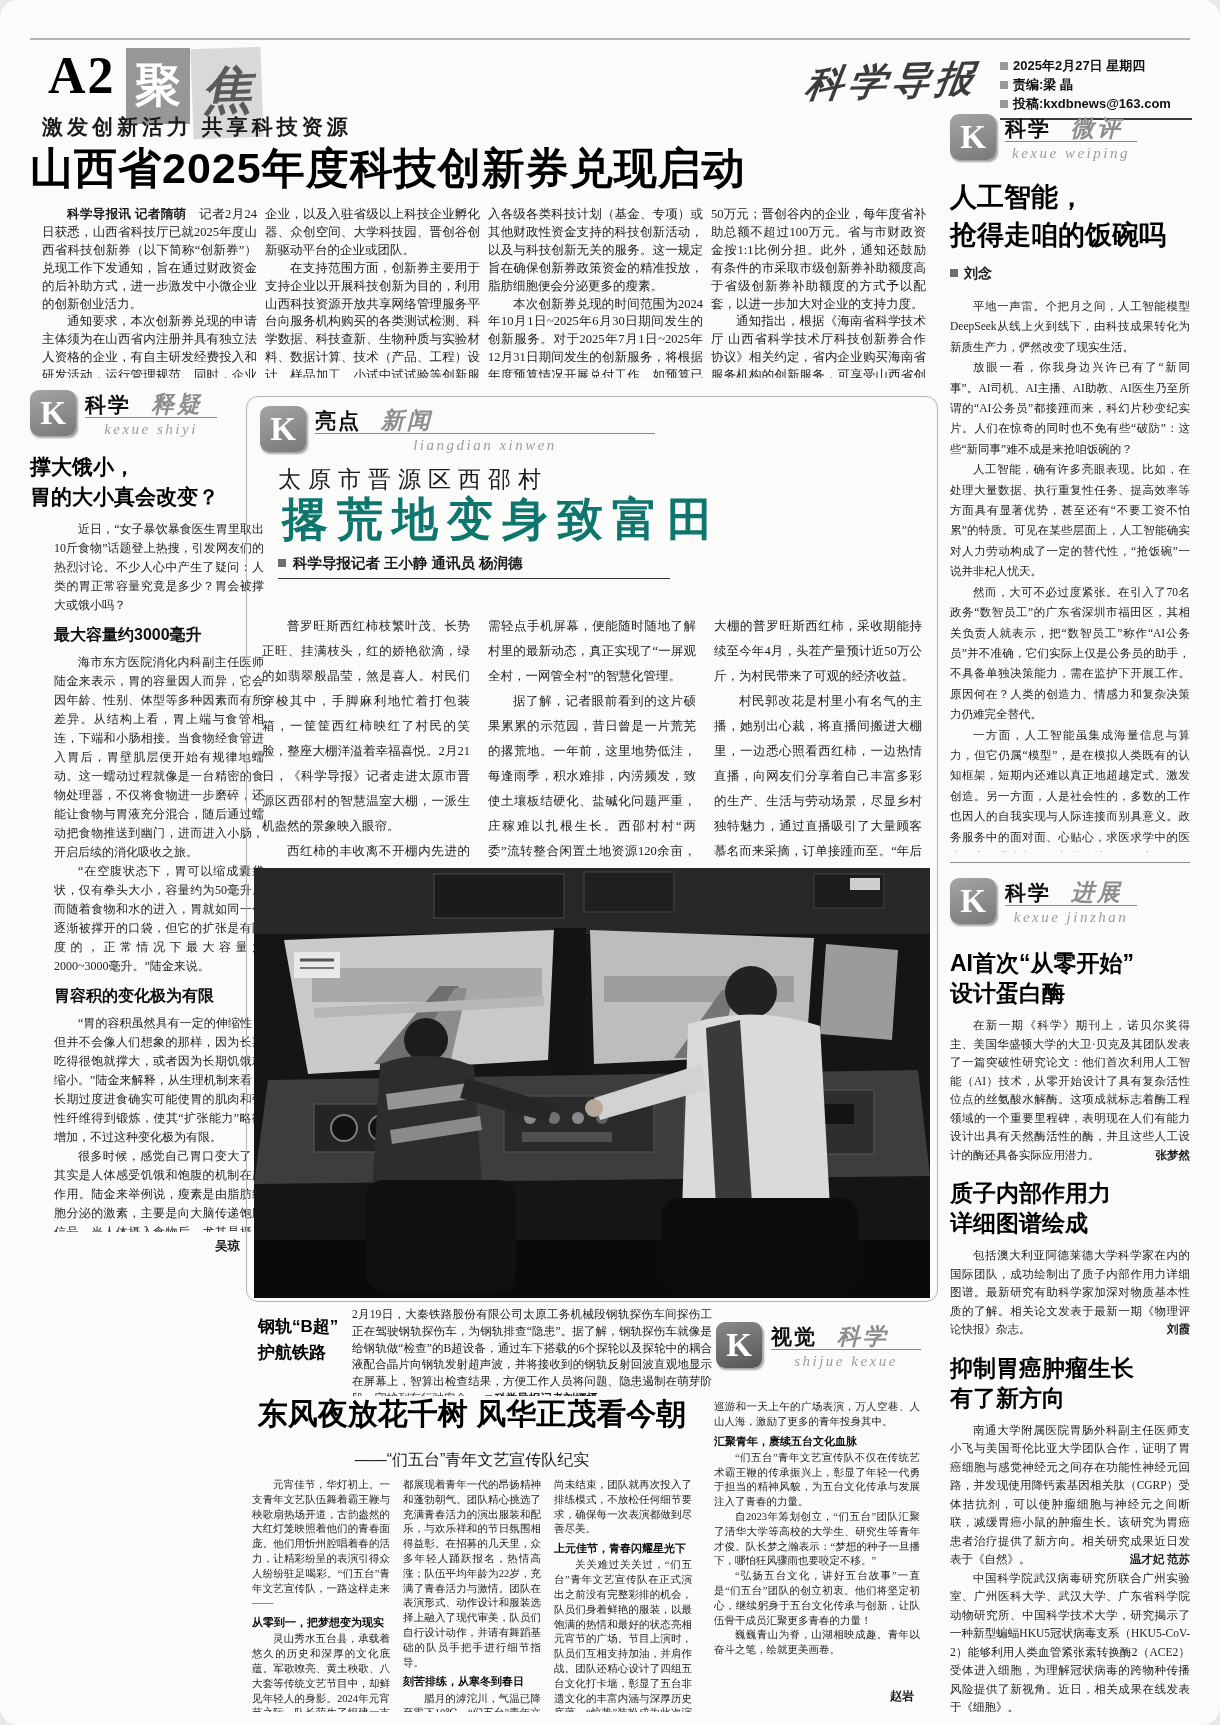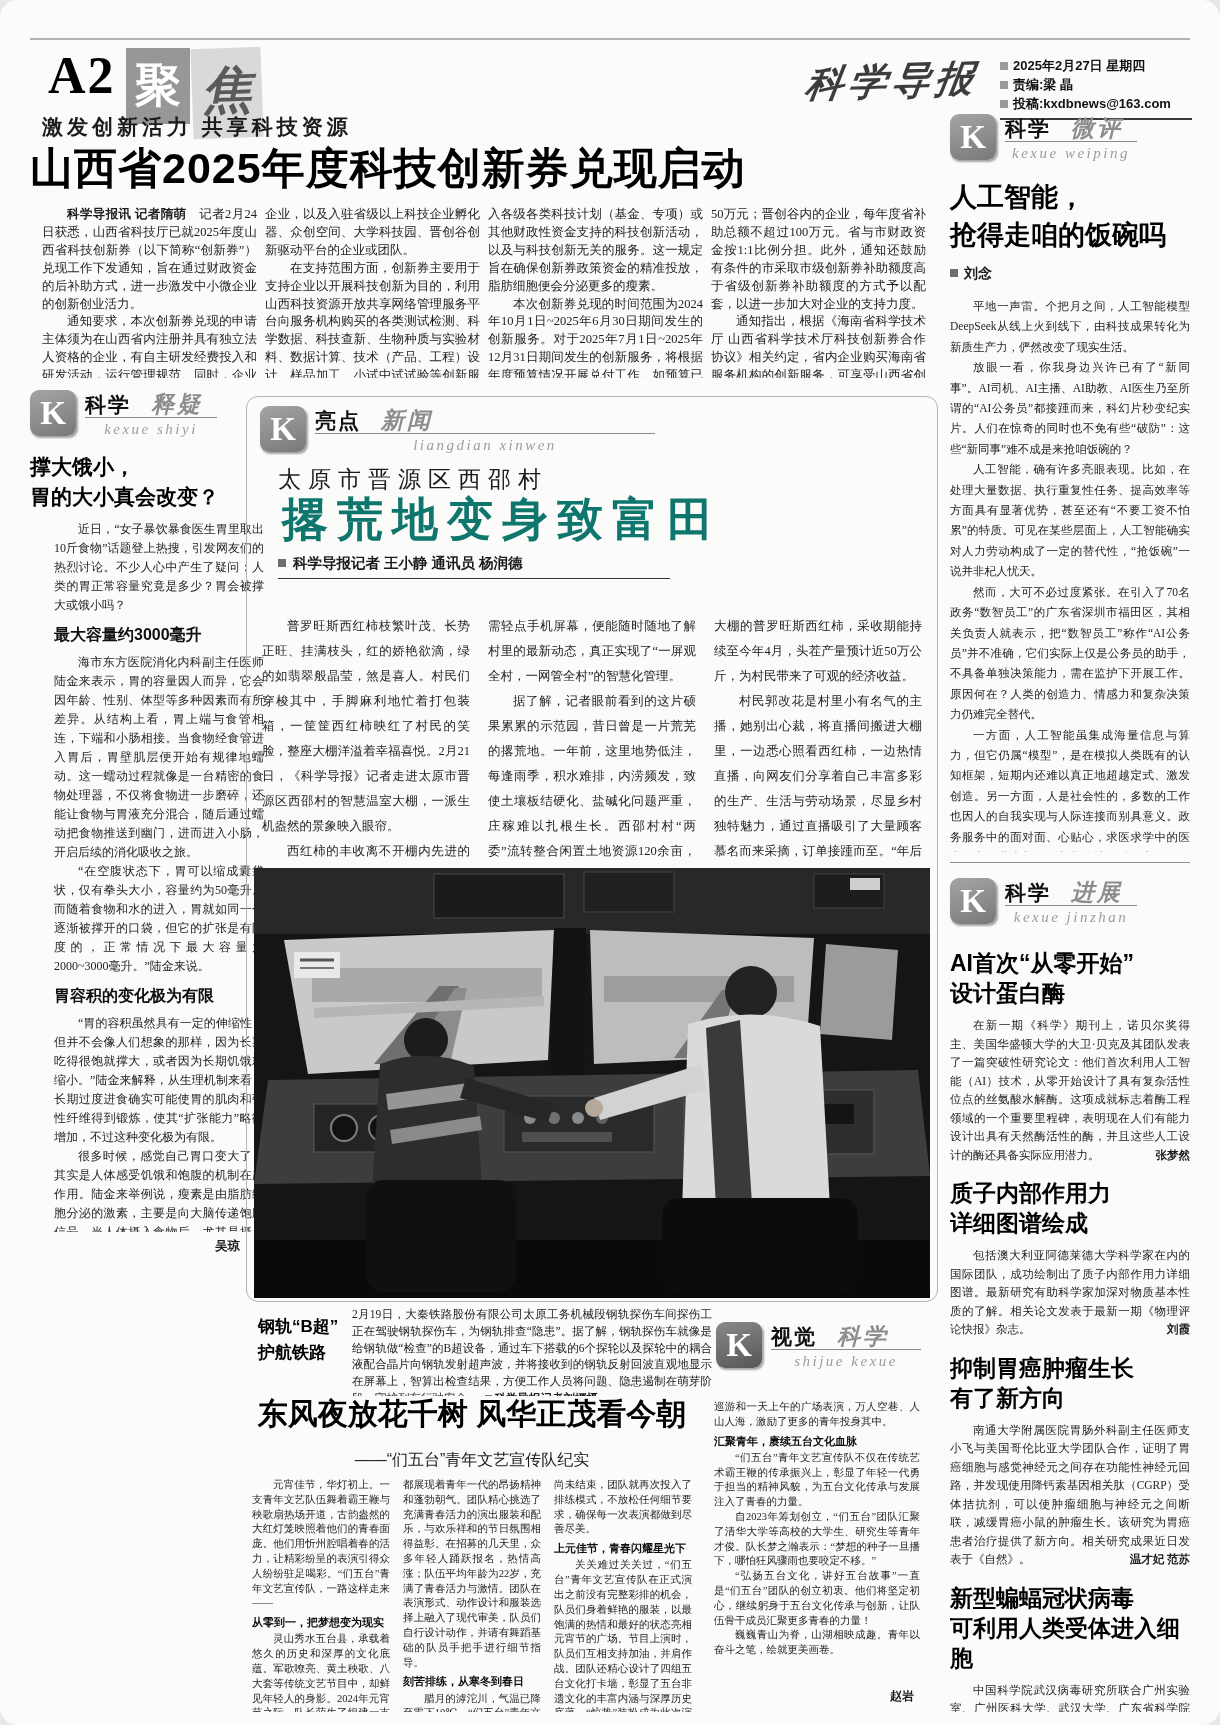--- a/index.html
+++ b/index.html
@@ -221,24 +221,20 @@
       <p class="bt jz-body" style="text-indent:2em"><span>包括澳大利亚阿德莱德大学科学家在内的国际团队，成功绘制出了质子内部作用力详细图谱。最新研究有助科学家加深对物质基本性质的了解。相关论文发表于最新一期《物理评论快报》杂志。</span><b class="ja">刘霞</b></p>
     </div>
     <div>
       <div class="jz-title">
           <div>抑制胃癌肿瘤生长</div>
           <div>有了新方向</div>
         </div>
       <p class="bt jz-body" style="text-indent:2em"><span>南通大学附属医院胃肠外科副主任医师支小飞与美国哥伦比亚大学团队合作，证明了胃癌细胞与感觉神经元之间存在功能性神经元回路，并发现使用降钙素基因相关肽（CGRP）受体拮抗剂，可以使肿瘤细胞与神经元之间断联，减缓胃癌小鼠的肿瘤生长。该研究为胃癌患者治疗提供了新方向。相关研究成果近日发表于《自然》。</span><b class="ja">温才妃  范苏</b></p>
     </div>
     <div>
-      <div class="jz-title">
-          <div>新型蝙蝠冠状病毒</div>
-          <div>可利用人类受体进入细胞</div>
-        </div>
       <p class="bt jz-body" style="text-indent:2em"><span>中国科学院武汉病毒研究所联合广州实验室、广州医科大学、武汉大学、广东省科学院动物研究所、中国科学技术大学，研究揭示了一种新型蝙蝠HKU5冠状病毒支系（HKU5-CoV-2）能够利用人类血管紧张素转换酶2（ACE2）受体进入细胞，为理解冠状病毒的跨物种传播风险提供了新视角。近日，相关成果在线发表于《细胞》。</span></p>
     </div>
 
   </div>
 
   <div class="abs khead sy-khead">
     <div class="kbox">K</div>
     <div>
       <div class="krow">
           <span class="kmain">科学</span>

